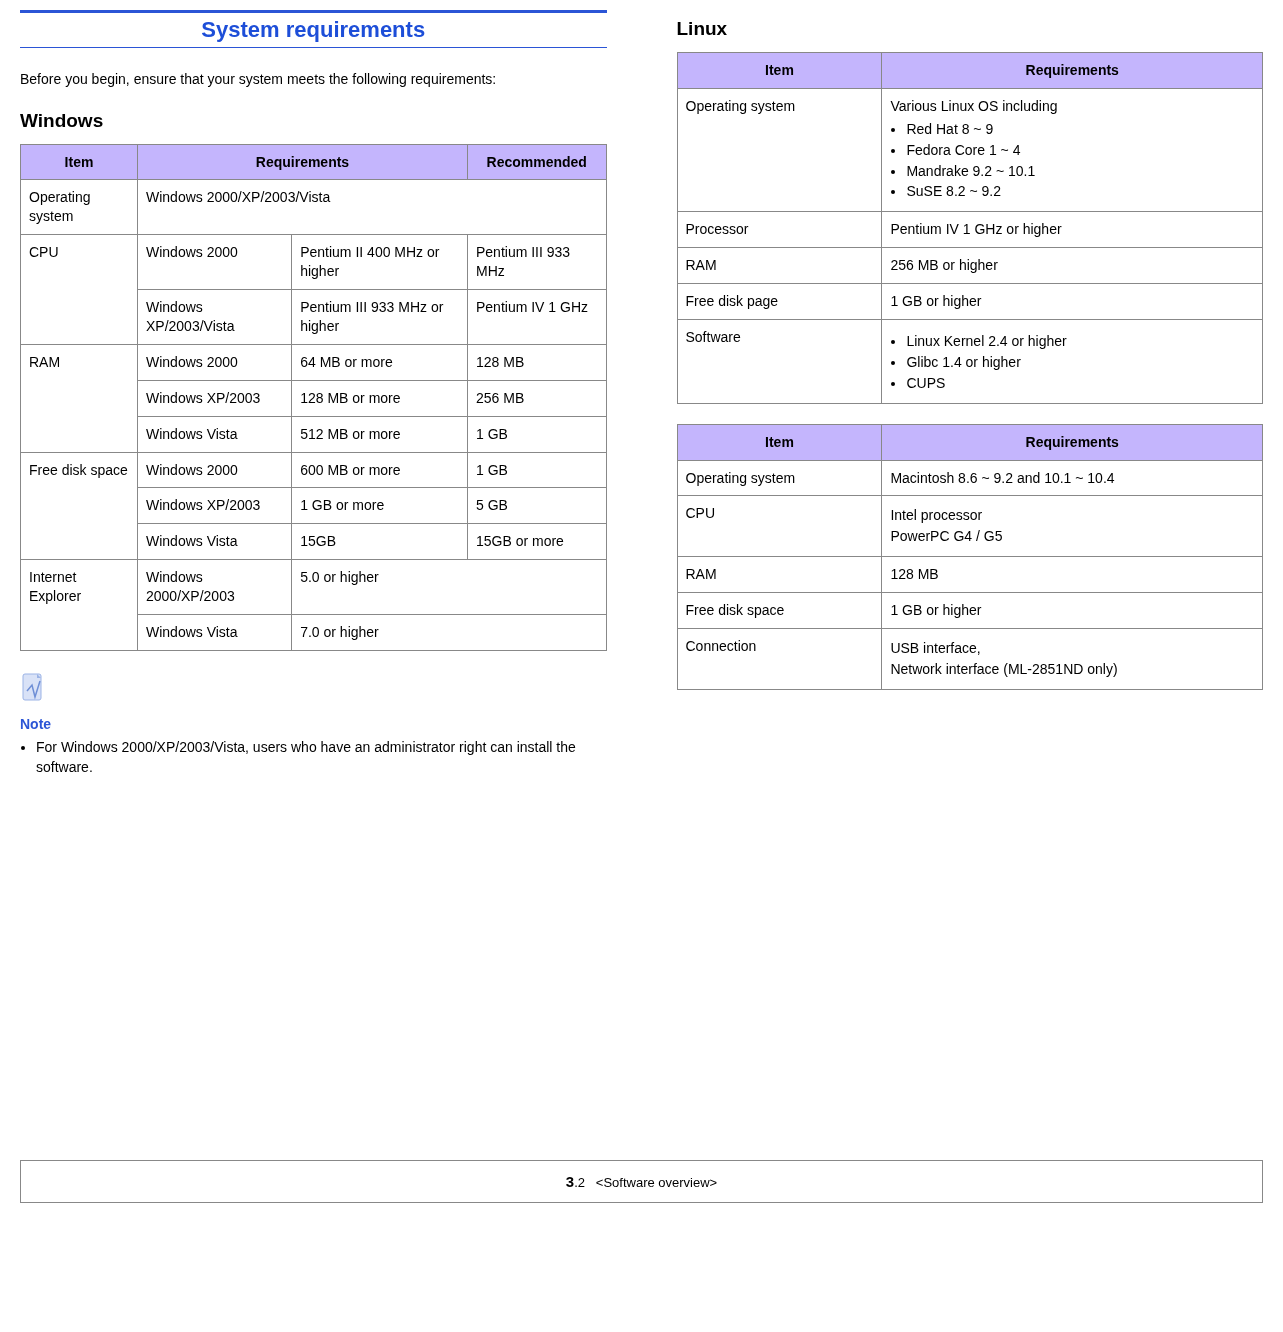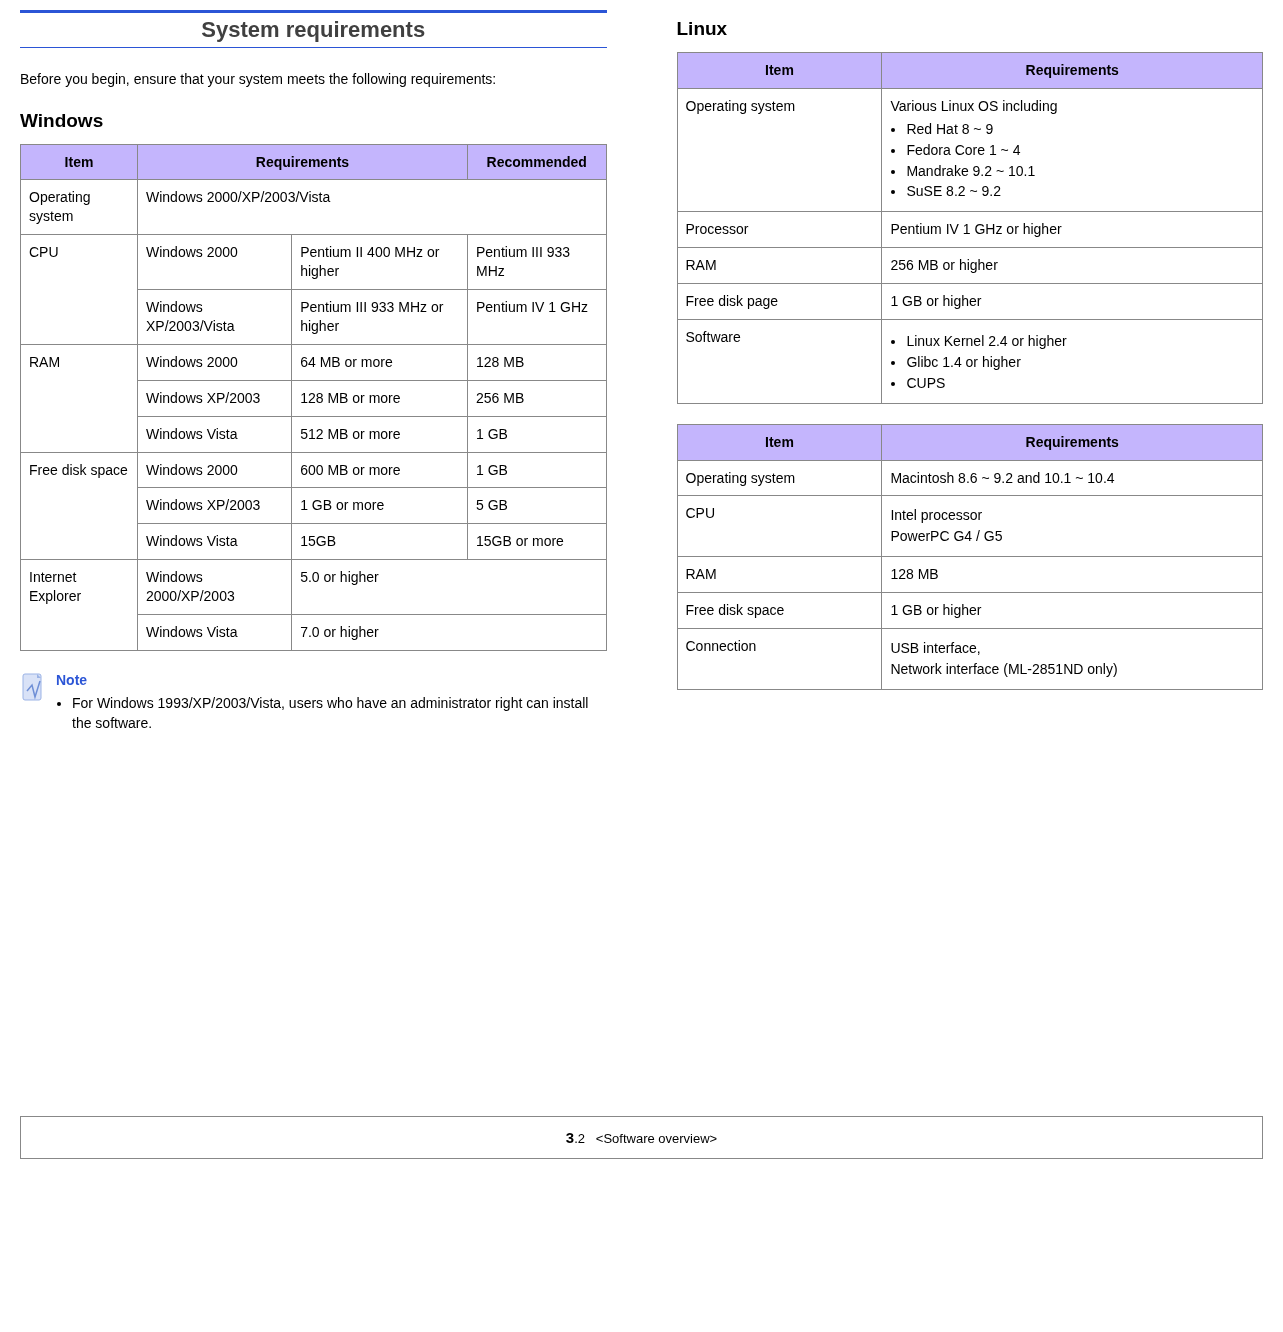--- a/index.html
+++ b/index.html
@@ -13,21 +13,21 @@
   }
   .columns {
     display: flex;
     gap: 70px;
   }
   .col {
     flex: 1;
     min-width: 0;
   }
   .section-title {
-    color: #404040;
+    color: #1d4ed8;
     font-size: 22px;
     font-weight: bold;
     text-align: center;
     border-top: 3px solid #2b55d6;
     border-bottom: 1px solid #2b55d6;
     padding: 4px 0;
     margin-bottom: 22px;
     width: 100%;
   }
   .intro {
@@ -54,20 +54,21 @@
   }
   th {
     background: #c4b5fd;
     font-weight: bold;
     text-align: center;
   }
   .note-block {
     display: flex;
     gap: 8px;
     margin-top: 18px;
+    flex-direction: column;
   }
   .note-icon {
     width: 28px;
     height: 36px;
     flex: 0 0 28px;
   }
   .note-icon svg { width: 100%; height: 100%; }
   .note-title {
     color: #2b55d6;
     font-weight: bold;
@@ -172,21 +173,21 @@
       <div class="note-icon">
         <svg viewBox="0 0 28 36">
           <rect x="3" y="3" width="18" height="26" rx="2" fill="#d9e2f7" stroke="#9bb3e6"></rect>
           <path d="M17 3 L21 7 L17 7 Z" fill="#9bb3e6"></path>
           <path d="M7 20 L12 14 L15 26 L20 10" stroke="#6f8fd6" stroke-width="1.5" fill="none"></path>
         </svg>
       </div>
       <div class="note-body">
         <span class="note-title">Note</span>
         <ul class="req">
-          <li>For Windows 1993/XP/2003/Vista, users who have an administrator right can install the software.</li>
+          <li>For Windows 2000/XP/2003/Vista, users who have an administrator right can install the software.</li>
         </ul>
       </div>
     </div>
   </div>
 
   <div class="col">
     <div class="subhead">Linux</div>
 
     <table>
       <tbody>

